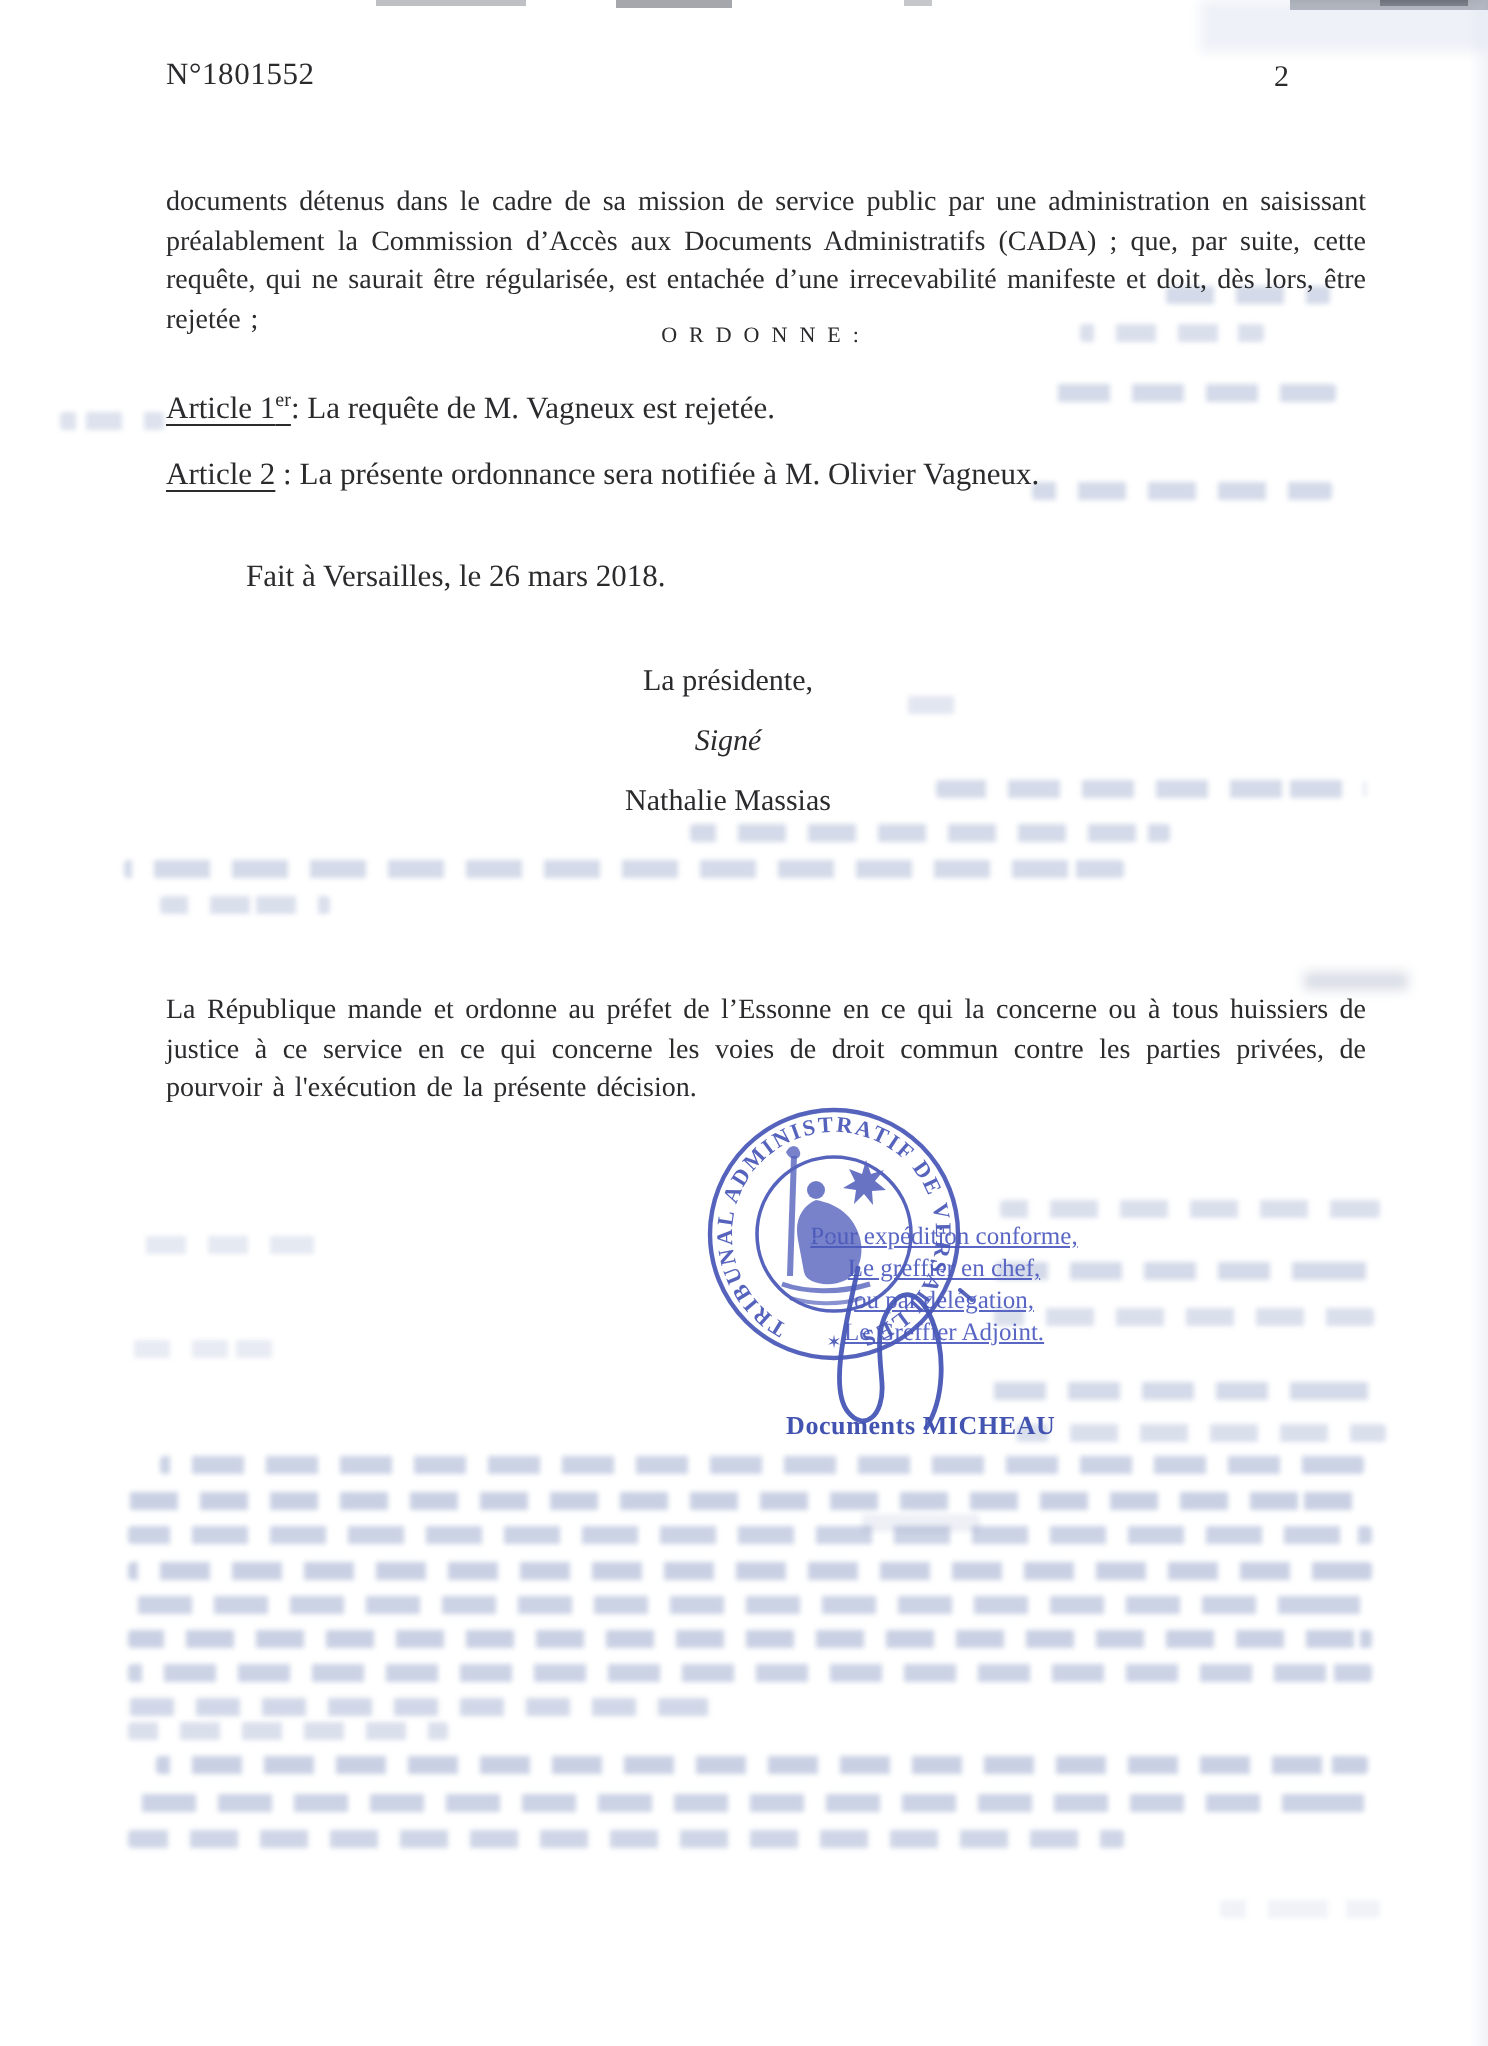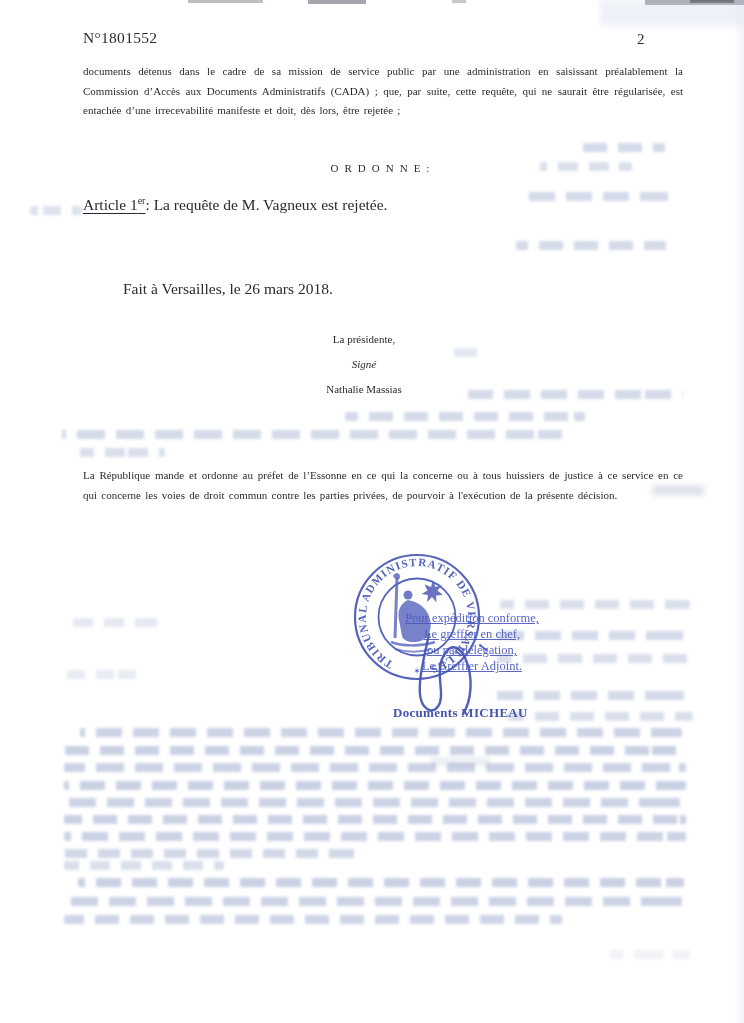--- a/index.html
+++ b/index.html
@@ -7,31 +7,31 @@
     position:relative;width:744px;height:1023px;overflow:hidden;
     background:#ffffff;
     font-family:"Liberation Serif","DejaVu Serif",serif;
     color:#2b2b2e;
   }
   .abs{position:absolute;}
   
   .case-no{left:83px;top:29px;font-size:15.5px;letter-spacing:.3px;}
   .page-no{left:637px;top:31px;font-size:15px;}
   
-  .para{left:83px;width:600px;font-size:11px;line-height:19.5px;text-align:justify;word-spacing:1.5px;}
+  .para{left:83px;width:600px;font-size:14px;line-height:19.5px;text-align:justify;word-spacing:1.5px;margin-top:30px;}
   .para1{top:62px;}
   .para2{top:466px;text-align:justify;}
   .ordonne{left:83px;top:162px;width:600px;text-align:center;font-size:11px;letter-spacing:6px;}
   .article{left:83px;font-size:15.5px;}
   .art1{top:196px;}
   .art2{top:229px;}
   .u{text-decoration:underline;text-underline-offset:3px;}
   sup{font-size:10px;line-height:0;}
   .dateline{left:123px;top:280px;font-size:15.5px;}
-  .sigblock{left:83px;top:333px;width:562px;text-align:center;font-size:11px;}
+  .sigblock{left:83px;top:333px;width:562px;text-align:center;font-size:15px;}
   .sigblock .row{display:block;}
   .sig-signed{font-style:italic;margin-top:13px;}
   .sig-name{margin-top:13px;}
   
   .certif{
     left:393px;top:610px;width:158px;text-align:center;
     font-size:12.5px;line-height:16px;color:#5966c4;z-index:3;
     filter:blur(.2px);
     text-decoration:underline;
   }
@@ -95,20 +95,21 @@
 
   <div class="abs case-no">N°1801552</div>
   <div class="abs page-no">2</div>
 
   <div class="abs para para1">documents détenus dans le cadre de sa mission de service public par une administration en saisissant préalablement la Commission d’Accès aux Documents Administratifs (CADA) ; que, par suite, cette requête, qui ne saurait être régularisée, est entachée d’une irrecevabilité manifeste et doit, dès lors, être rejetée ;</div>
 
   <div class="abs ordonne">ORDONNE:</div>
 
   <div class="abs article art1"><span class="u"><span>Article 1</span><sup>er</sup></span><span>: La requête de M. Vagneux est rejetée.</span></div>
 
+  <div class="abs article art2"><span class="u">Article 2</span><span> : La présente ordonnance sera notifiée à M. Olivier Vagneux.</span></div>
 
   <div class="abs dateline">Fait à Versailles, le 26 mars 2018.</div>
 
   <div class="abs sigblock">
     <span class="row">La présidente,</span>
     <span class="row sig-signed">Signé</span>
     <span class="row sig-name">Nathalie Massias</span>
   </div>
 
   <div class="abs para para2">La République mande et ordonne au préfet de l’Essonne en ce qui la concerne ou à tous huissiers de justice à ce service en ce qui concerne les voies de droit commun contre les parties privées, de pourvoir à l'exécution de la présente décision.</div>

